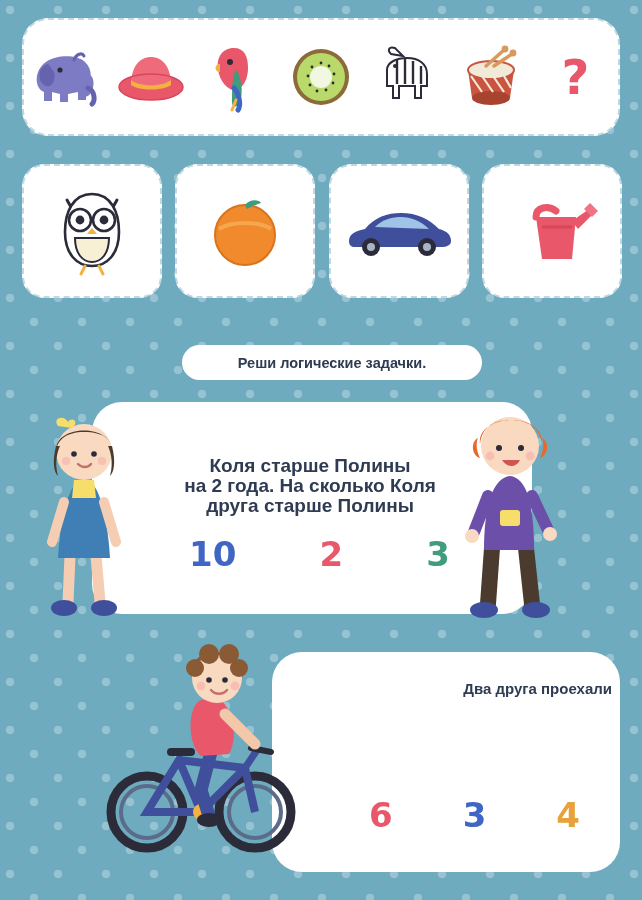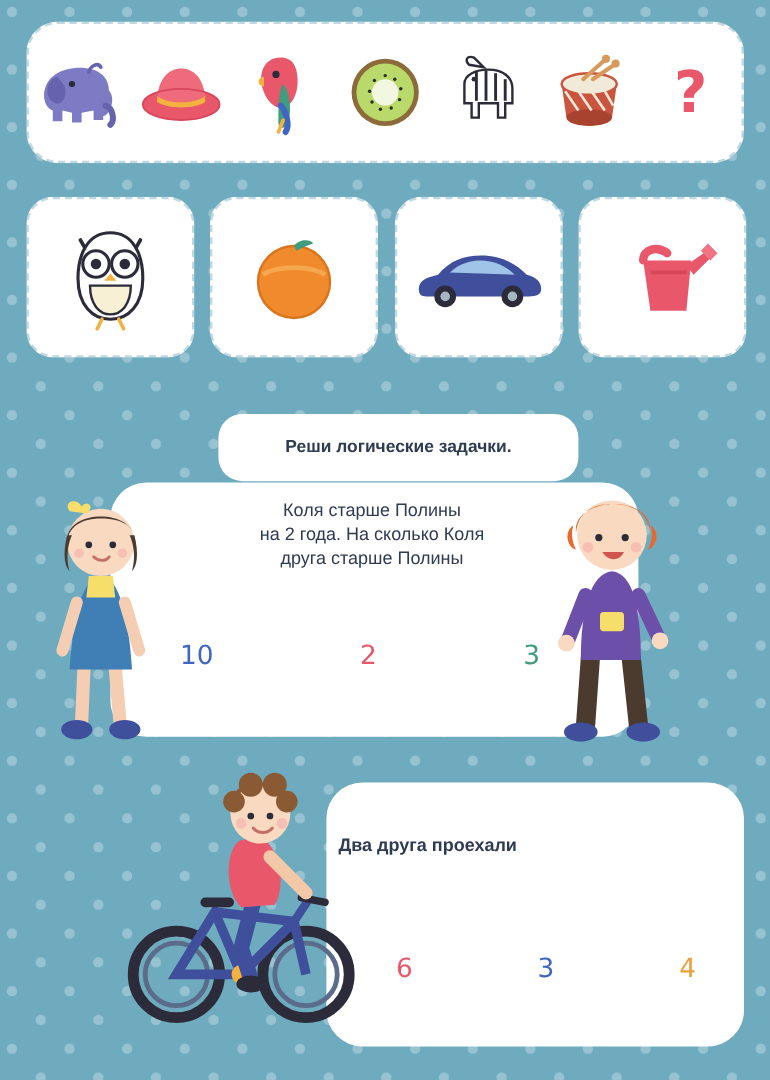--- a/index.html
+++ b/index.html
@@ -37,52 +37,52 @@
     display:flex;justify-content:space-between;
   }
   .card{
     width:140px;height:134px;background:#fff;border-radius:22px;
     border:2px dashed #bfd8e2;box-sizing:border-box;
     display:flex;align-items:center;justify-content:center;
   }
 
   
   .pill{
-    position:absolute;left:182px;top:345px;width:300px;height:56px;
+    position:absolute;left:182px;top:345px;width:300px;height:35px;
     background:#fff;border-radius:20px;
     display:flex;align-items:center;justify-content:center;
     font-size:14.5px;font-weight:bold;color:#2e3b52;
   }
 
   
   .task1-box{
     position:absolute;left:92px;top:402px;width:440px;height:212px;
     background:#fff;border-radius:30px;
   }
   .task1-text{
-    position:absolute;left:110px;top:416px;width:400px;
-    text-align:center;font-size:15px;font-weight:normal;color:#2e3b52;line-height:20px;
+    position:absolute;left:110px;top:456px;width:400px;
+    text-align:center;font-size:19px;font-weight:bold;color:#2e3b52;line-height:20px;
   }
   .task1-answers{
     position:absolute;left:150px;top:534px;width:300px;
     display:flex;justify-content:space-between;align-items:center;
   }
-  .ans{font-size:22px;font-weight:normal;font-family:"DejaVu Sans", sans-serif;}
+  .ans{font-size:34px;font-weight:bold;font-family:"DejaVu Sans", sans-serif;margin-left:39px;}
   .ans.blue{color:#3f66c4;}
   .ans.red{color:#e8576a;}
   .ans.green{color:#3f9c7c;}
 
   
   .task2-box{
     position:absolute;left:272px;top:652px;width:348px;height:220px;
     background:#fff;border-radius:30px;
   }
   .task2-text{
     position:absolute;left:282px;top:678px;width:330px;
-    text-align:left;font-size:15px;font-weight:bold;color:#2e3b52;line-height:21px;margin-top:16px;
+    text-align:right;font-size:15px;font-weight:bold;color:#2e3b52;line-height:21px;
   }
   .task2-answers{
     position:absolute;left:330px;top:795px;width:250px;
     display:flex;justify-content:space-between;align-items:center;
   }
 
   
   .girl{position:absolute;left:30px;top:406px;width:110px;height:230px;}
   .boy{position:absolute;left:452px;top:398px;width:120px;height:236px;}
   .cyclist{position:absolute;left:105px;top:640px;width:210px;height:225px;}

